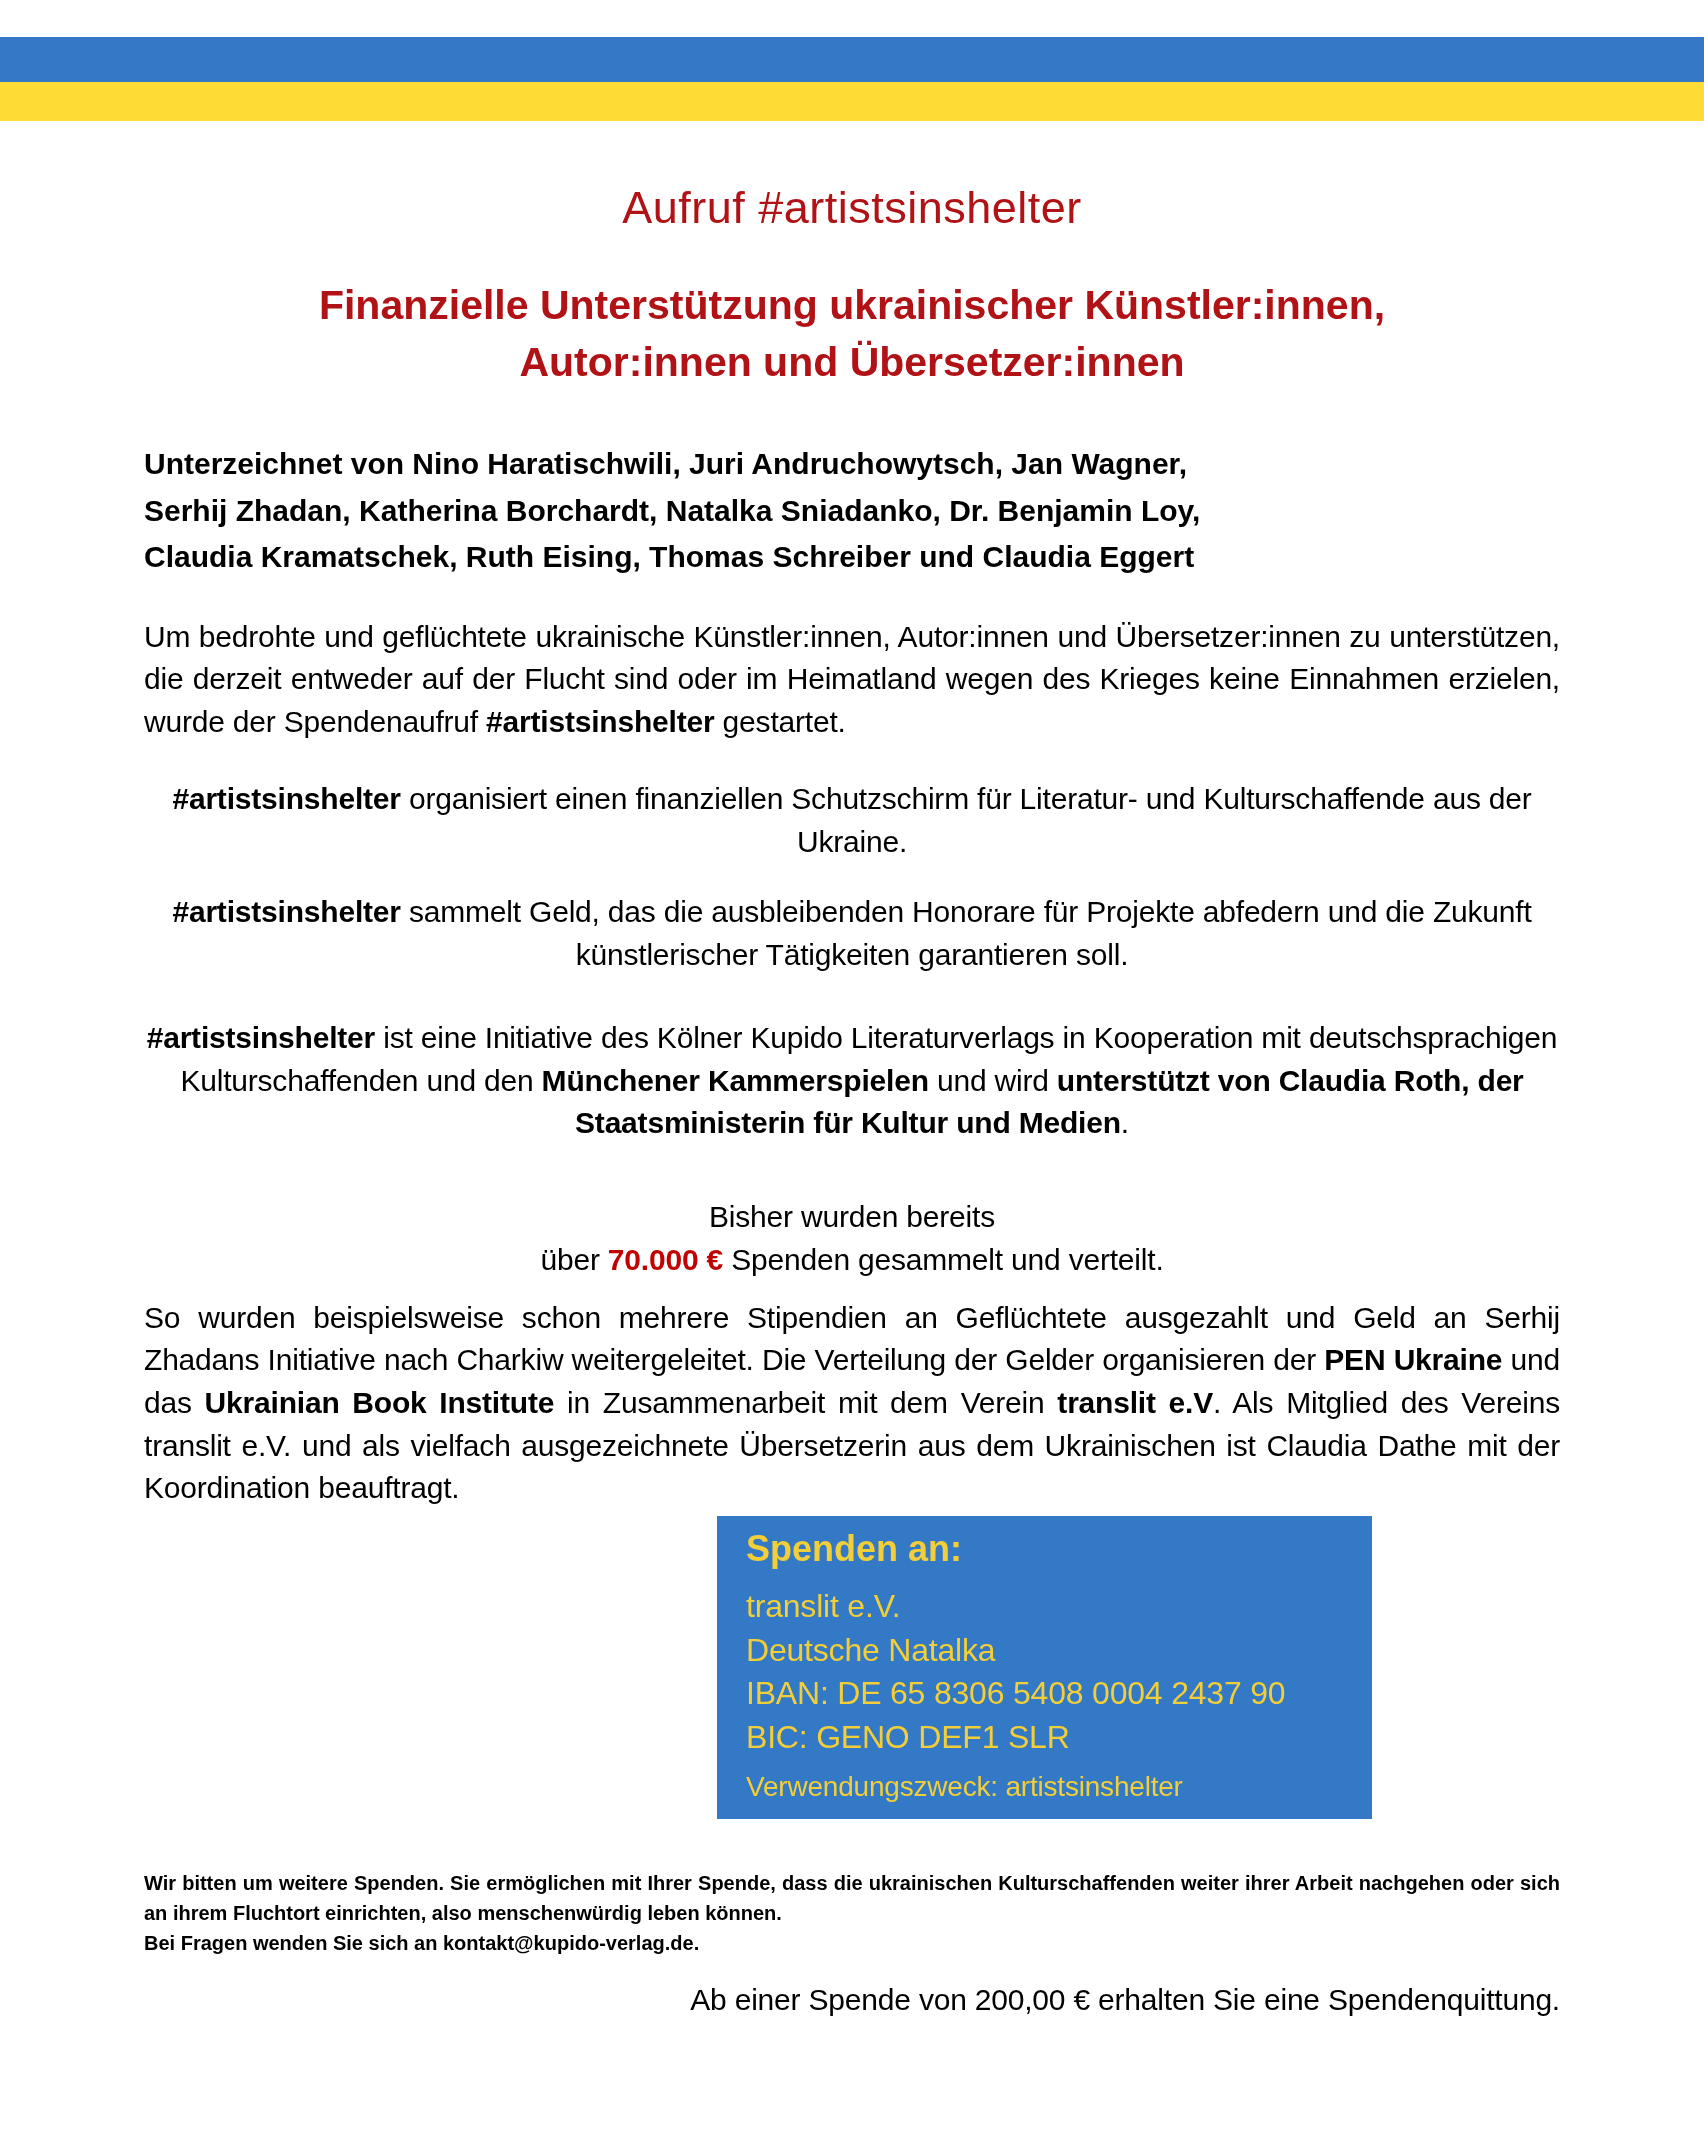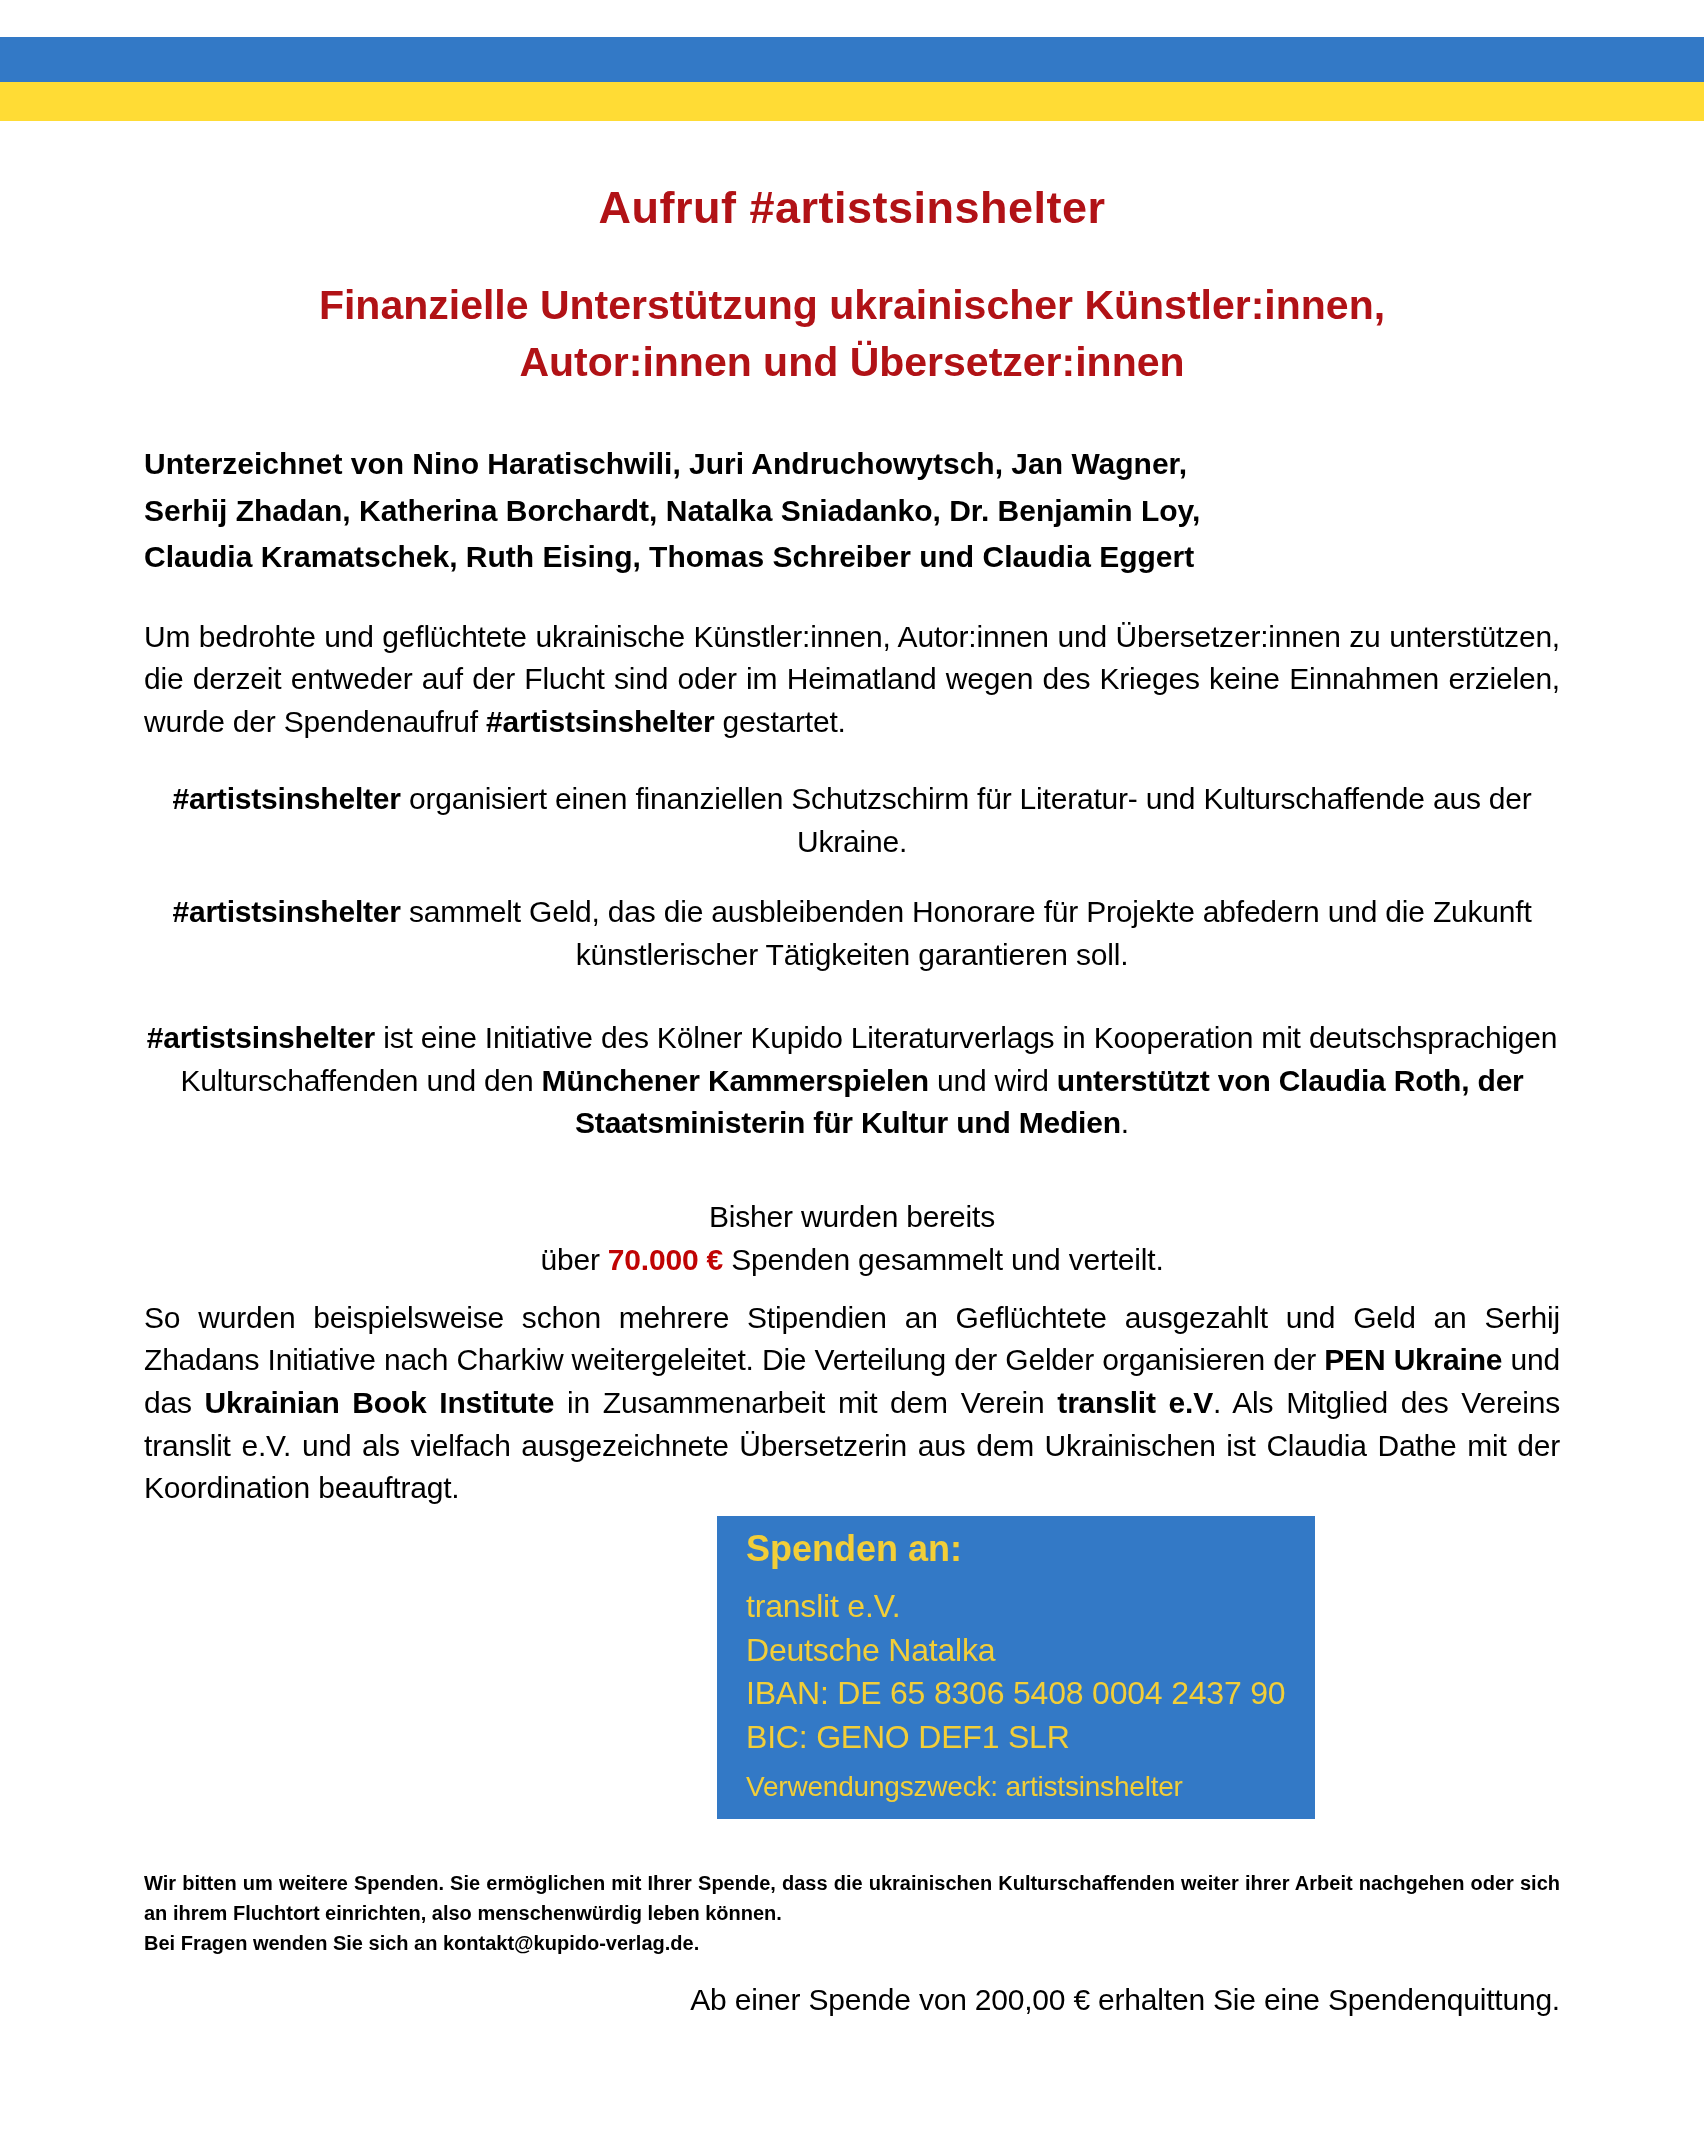--- a/index.html
+++ b/index.html
@@ -14,21 +14,21 @@
   .flag { margin-top: 37px; }
   .flag-blue   { height: 45px; background: var(--flag_blue, #3379C6); }
   .flag-yellow { height: 39px; background: var(--flag_yellow, #FFDC35); }
 
   .content { padding: 0 144px; }
 
   .title {
     margin-top: 61px;
     text-align: center;
     font-size: 45px;
-    font-weight: bold;
+    font-weight: normal;
     color: var(--accent_red, #B11216);
     letter-spacing: 0.5px;
   }
   .subtitle {
     margin-top: 43px;
     text-align: center;
     font-size: 41px;
     font-weight: bold;
     color: var(--accent_red, #B11216);
     line-height: 1.38;
@@ -51,21 +51,21 @@
   .mt-intro      { margin-top: 35px; }
   .mt-mission1   { margin-top: 35px; }
   .mt-mission2   { margin-top: 27.4px; }
   .mt-initiative { margin-top: 41px; }
   .mt-milestone  { margin-top: 51px; }
   .mt-distrib    { margin-top: 15.7px; }
 
   .red-strong { color: var(--highlight_red, #C00404); font-weight: bold; }
 
   .donation-box {
-    width: 598px;
+    width: 655px;
     margin-left: 573px;
     margin-top: 5.9px;
     background: var(--box_blue, #3379C6);
     color: var(--box_yellow, #F2CE38);
     padding: 11.8px 19.6px 15.7px 29px;
   }
   .box-title {
     font-size: 36px;
     font-weight: bold;
     margin-bottom: 15.7px;

